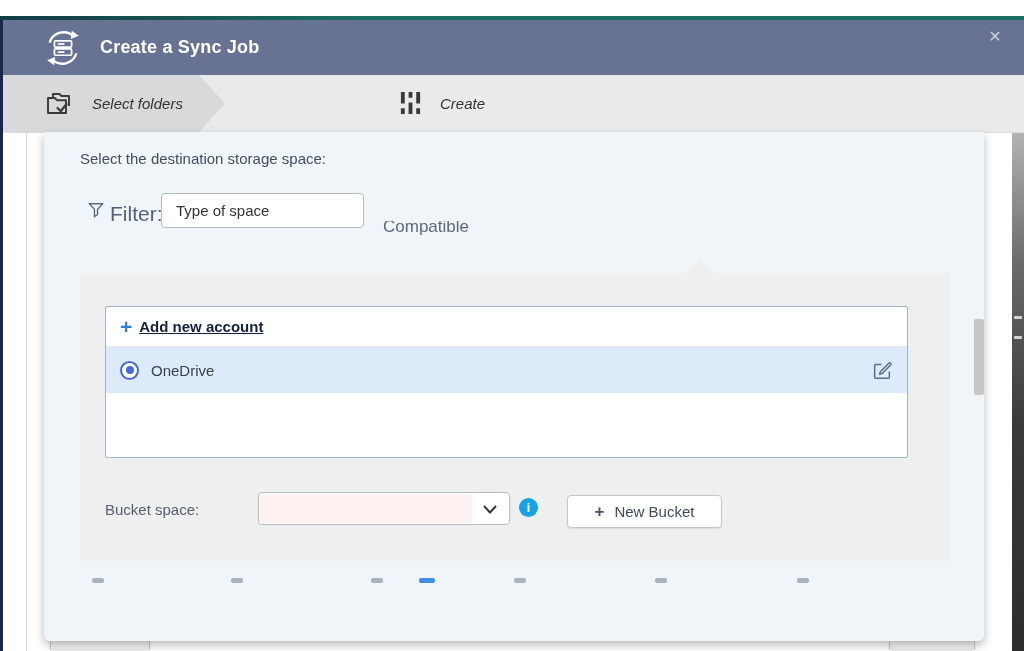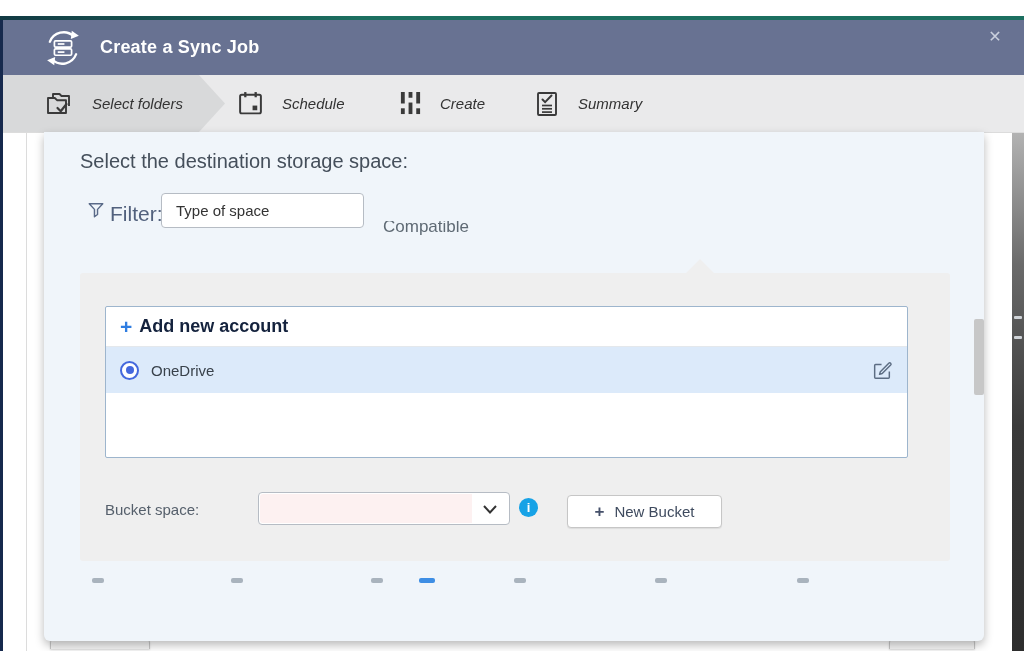--- a/index.html
+++ b/index.html
@@ -35,40 +35,40 @@
 
   .dialog-body{position:absolute;left:3px;top:116px;width:1009px;height:529px;background:#fff;z-index:3;}
   .page-edge-line{position:absolute;left:23px;top:0;width:1px;height:529px;background:#dcdcdc;}
   .peek-btn{position:absolute;top:506px;height:10px;background:#f4f4f4;border:1px solid #c6c6c6;
          border-bottom:none;border-radius:5px 5px 0 0;box-shadow:0 1px 2px rgba(0,0,0,.15);}
   .peek-left{left:47px;width:98px;} .peek-right{left:886px;width:84px;}
 
   
   .popup{position:absolute;left:44px;top:116px;width:940px;height:509px;background:#f0f5fa;
          border-radius:0 0 6px 6px;box-shadow:0 4px 10px rgba(0,0,0,.28);overflow:hidden;z-index:5;}
-  .heading{position:absolute;left:36px;top:18px;font-size:20px;color:#454f5b;}
+  .heading{position:absolute;left:36px;top:18px;font-size:15px;color:#454f5b;}
   .funnel{position:absolute;left:43px;top:69px;}
   .filter-label{position:absolute;left:66px;top:70px;font-size:21px;color:#52617d;}
   .filter-input{position:absolute;left:117px;top:61px;width:203px;height:35px;box-sizing:border-box;
          border:1px solid #b6bcc4;border-radius:4px;background:#fff;padding:0 0 0 14px;
          font-family:"Liberation Sans",sans-serif;font-size:15px;color:#333;outline:none;}
   .clip-caption{position:absolute;left:339px;top:89px;height:17px;overflow:hidden;}
   .clip-caption span{display:block;margin-top:-4px;font-size:17px;color:#5f6a74;}
 
   .callout-arrow{position:absolute;left:642px;top:127px;width:0;height:0;
          border-left:14px solid transparent;border-right:14px solid transparent;
          border-bottom:14px solid #efefef;}
   .gray-panel{position:absolute;left:36px;top:141px;width:870px;height:288px;background:#efefef;border-radius:3px;}
 
   .account-card{position:absolute;left:25px;top:33px;width:803px;height:152px;background:#fff;
          border:1px solid #9db5cd;border-radius:2px;box-sizing:border-box;}
   .row-add{height:40px;display:flex;align-items:center;padding-left:14px;
          border-bottom:1px solid #e4e8ec;box-sizing:border-box;cursor:pointer;}
   .row-add .plus{color:#2f7de1;font-size:21px;font-weight:bold;line-height:21px;margin-right:7px;}
-  .row-add .txt{font-size:18px;font-weight:bold;color:#14223d;}
+  .row-add .txt{font-size:15px;font-weight:bold;color:#14223d;text-decoration:underline;}
   .row-acct{height:46px;display:flex;align-items:center;padding:0 14px;background:#dceafa;cursor:pointer;}
   .radio{width:15px;height:15px;border-radius:50%;border:2px solid #4468dd;background:#fff;
          display:flex;align-items:center;justify-content:center;flex:0 0 auto;}
   .radio .dot{width:8px;height:8px;border-radius:50%;background:#4468dd;}
   .row-acct .name{margin-left:12px;font-size:15px;font-weight:normal;color:#39424b;flex:1;}
   .edit-ic{flex:0 0 auto;cursor:pointer;}
 
   .bucket-label{position:absolute;left:25px;top:228px;font-size:15px;color:#555f6b;}
   .bucket-select{position:absolute;left:178px;top:219px;width:252px;height:33px;box-sizing:border-box;
          background:#fff;border:1px solid #b6bcc4;border-radius:4px;cursor:pointer;}
@@ -142,54 +142,35 @@
       <svg width="30" height="30" viewBox="0 0 30 30">
         <g fill="none" stroke="#3a3a3a" stroke-width="1.9" stroke-linejoin="round">
           <path d="M9 8.5 V5 h6.5 l2 2 H25 v10"></path>
           <path d="M4 24 V9 h6.8 l2.2 2.2 H22 V24 Z"></path>
         </g>
         <path d="M13.5 19 l3.2 3.2 L22.5 15" fill="none" stroke="#3a3a3a" stroke-width="2.2" stroke-linecap="round" stroke-linejoin="round"></path>
       </svg>
       <span class="lbl">Select folders</span>
     </div>
 
-    <div class="step s2">
-      <svg width="27" height="27" viewBox="0 0 26 26">
-        <rect x="3" y="4.5" width="20" height="18" rx="1.5" fill="none" stroke="#3a3a3a" stroke-width="1.9"></rect>
-        <line x1="8" y1="2" x2="8" y2="7" stroke="#3a3a3a" stroke-width="2.2"></line>
-        <line x1="18" y1="2" x2="18" y2="7" stroke="#3a3a3a" stroke-width="2.2"></line>
-        <rect x="15" y="15" width="4.5" height="4.5" fill="#3a3a3a"></rect>
-      </svg>
-      <span class="lbl">Schedule</span>
-    </div>
 
     <div class="step s3">
       <svg width="23" height="27" viewBox="0 0 24 28">
         <g fill="#3a3a3a">
           <rect x="2" y="2" width="4" height="12"></rect>
             <rect x="2" y="19" width="4" height="6"></rect>
           <rect x="10" y="2" width="4" height="6"></rect>
             <rect x="10" y="13" width="4" height="12"></rect>
           <rect x="18" y="2" width="4" height="12"></rect>
             <rect x="18" y="19" width="4" height="6"></rect>
         </g>
       </svg>
       <span class="lbl">Create</span>
     </div>
 
-    <div class="step s4">
-      <svg width="26" height="28" viewBox="0 0 26 28">
-        <rect x="4" y="3" width="18" height="22" rx="1" fill="none" stroke="#3a3a3a" stroke-width="1.9"></rect>
-        <path d="M8.5 9.5 l2.6 2.6 L17.5 5.5" fill="none" stroke="#3a3a3a" stroke-width="2" stroke-linecap="round"></path>
-        <line x1="8" y1="15.5" x2="18" y2="15.5" stroke="#3a3a3a" stroke-width="1.7"></line>
-        <line x1="8" y1="18.8" x2="18" y2="18.8" stroke="#3a3a3a" stroke-width="1.7"></line>
-        <line x1="8" y1="22.1" x2="18" y2="22.1" stroke="#3a3a3a" stroke-width="1.7"></line>
-      </svg>
-      <span class="lbl">Summary</span>
-    </div>
   </div>
 
   <div class="popup">
     <div class="heading">Select the destination storage space:</div>
 
     <svg class="funnel" width="18" height="18" viewBox="0 0 20 20">
       <path d="M2.5 3 h15 l-5.8 6.3 v5.7 l-3.4 2.5 v-8.2 Z" fill="none" stroke="#5a6a88" stroke-width="1.6" stroke-linejoin="round"></path>
     </svg>
     <div class="filter-label">Filter:</div>
     <input class="filter-input" type="text" value="Type of space" style="">

